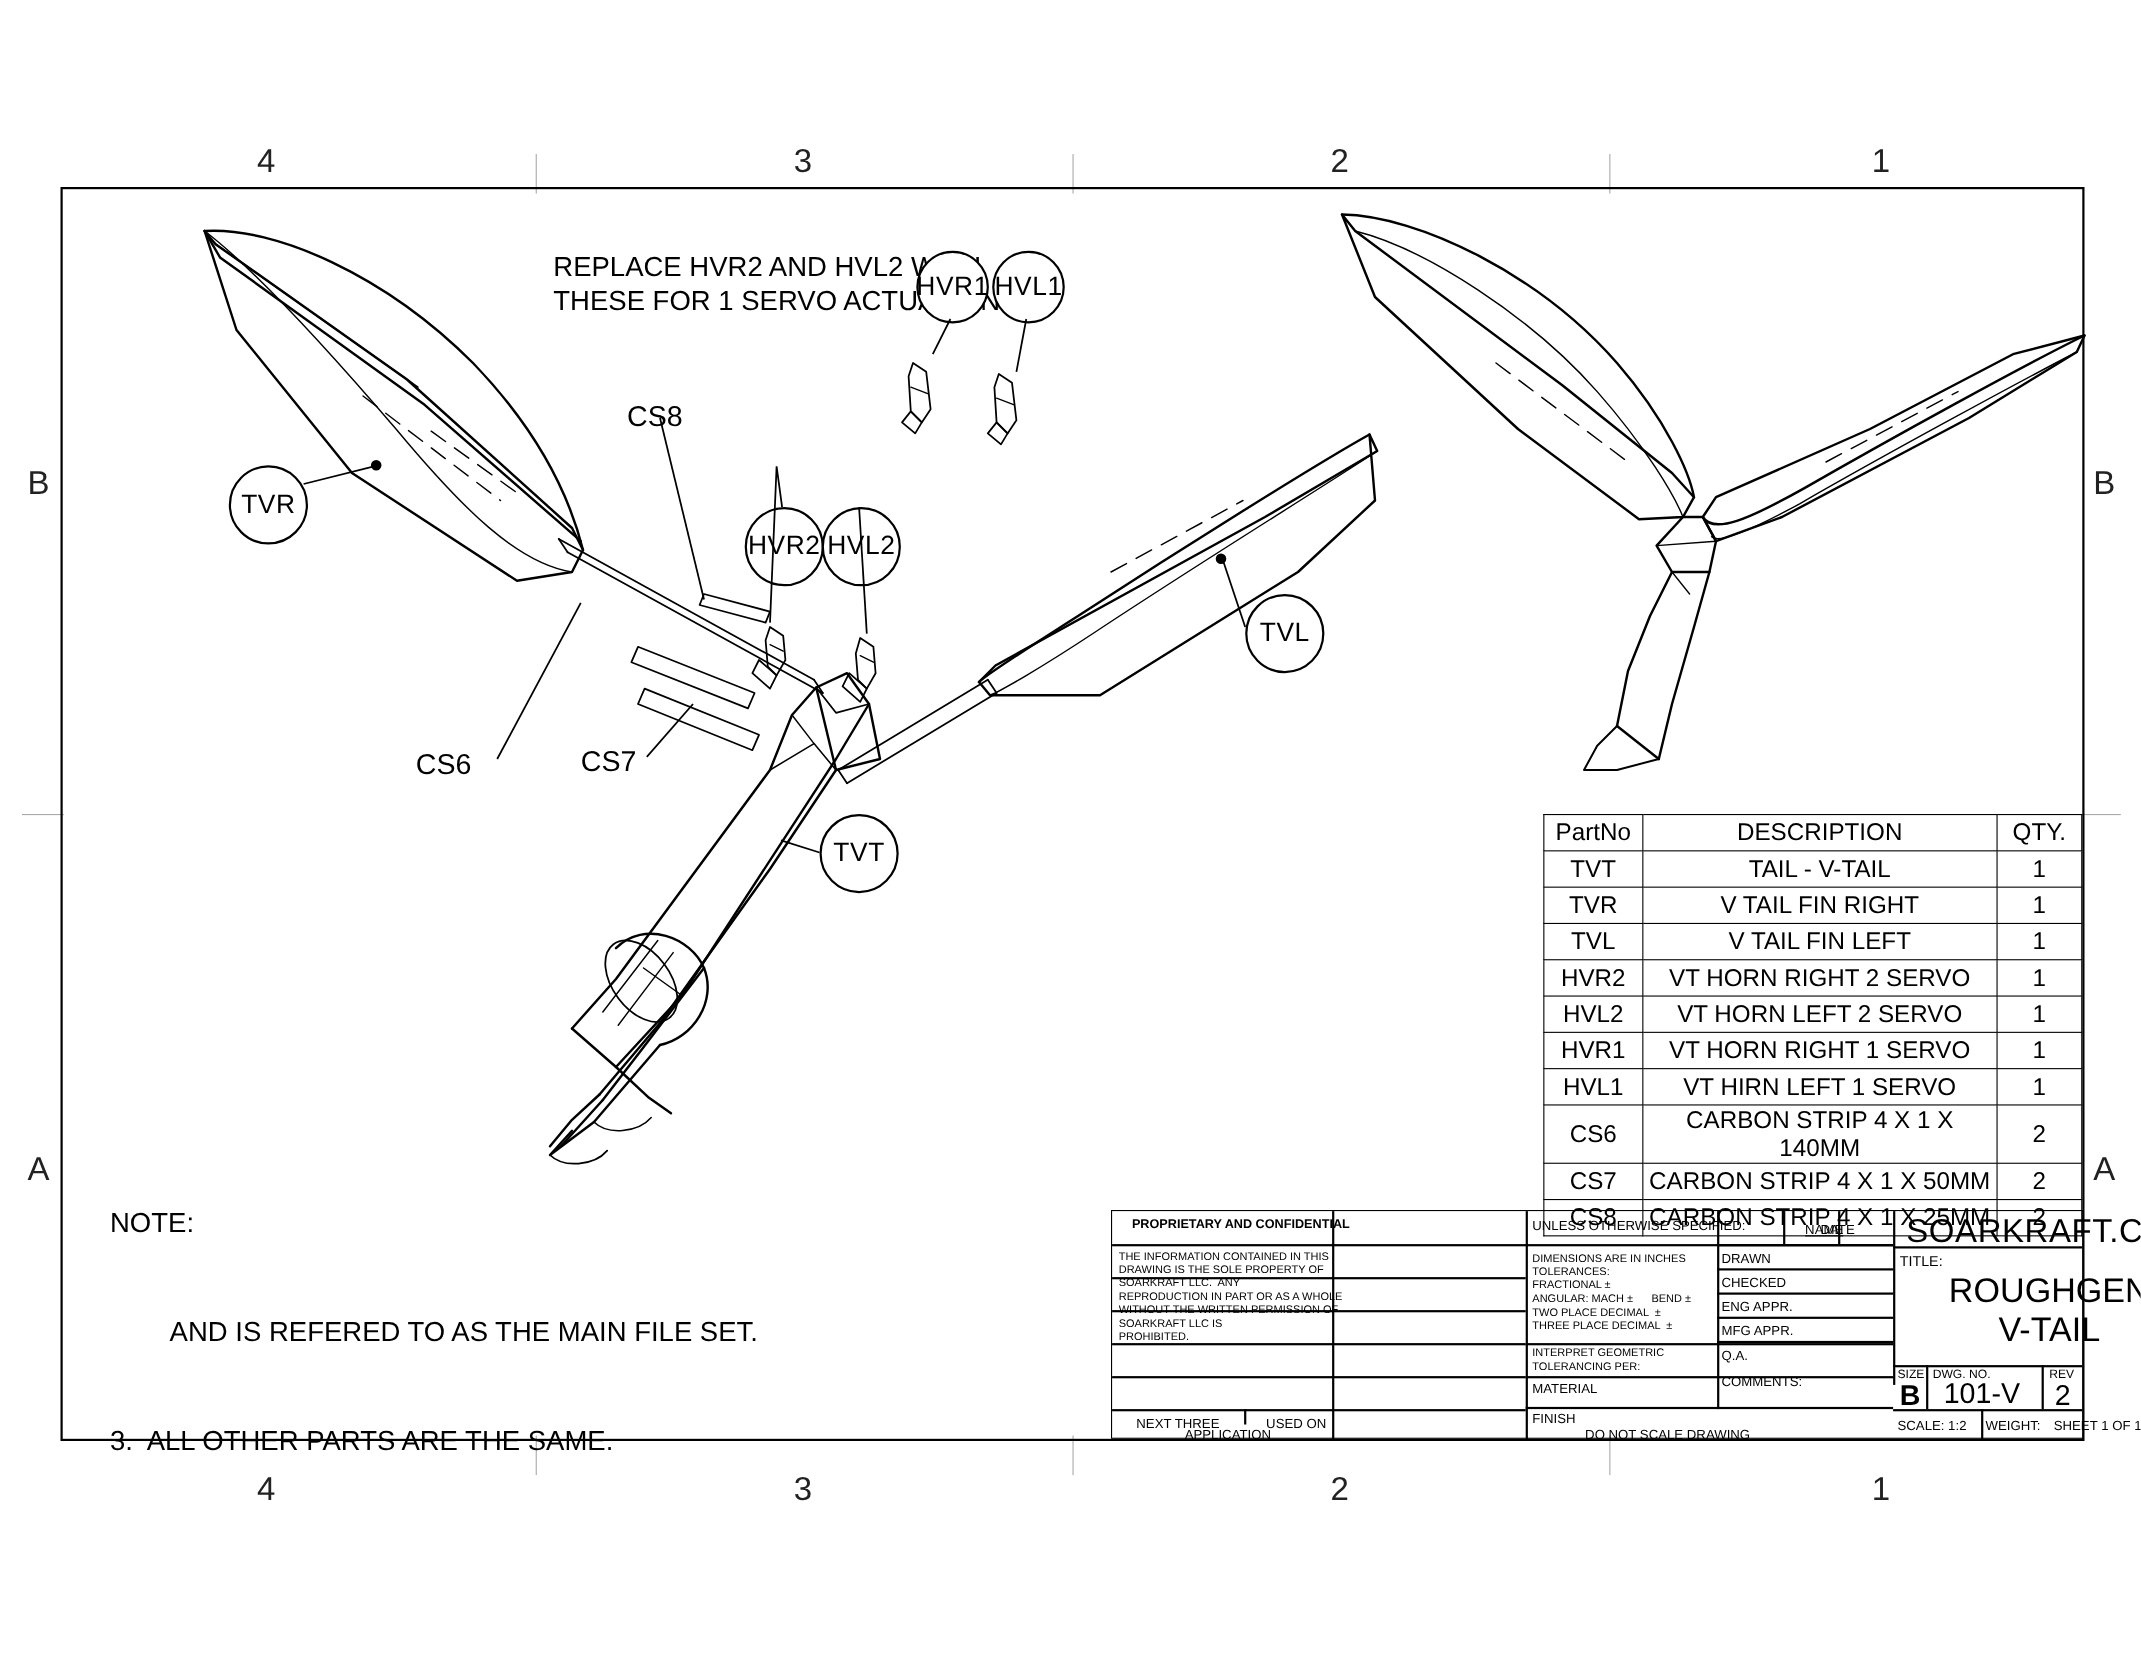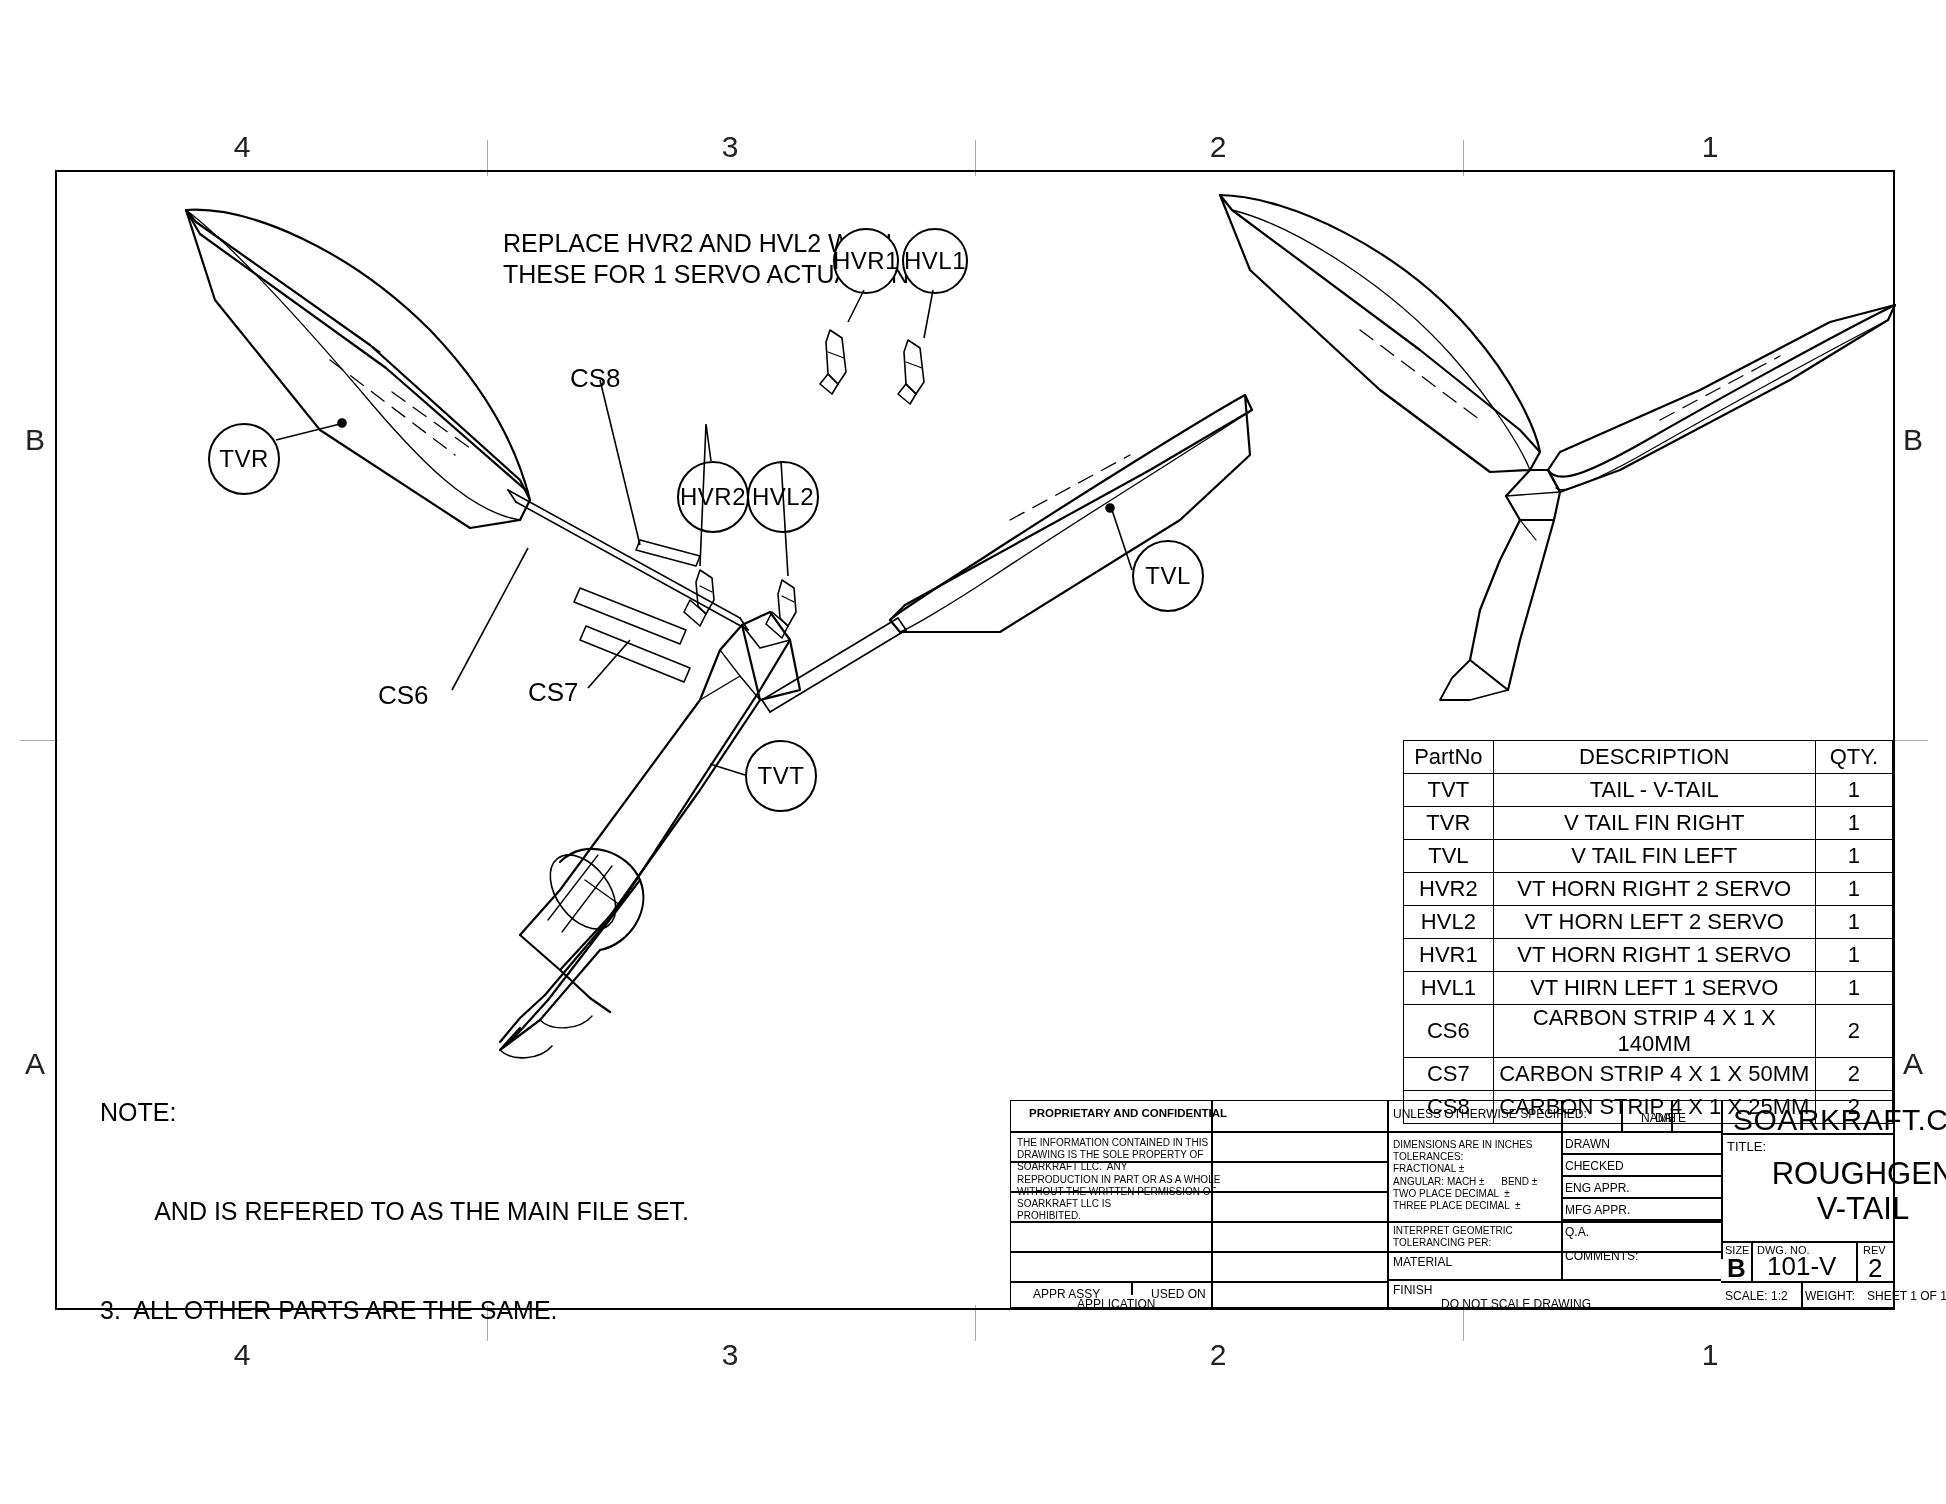--- a/index.html
+++ b/index.html
@@ -398,21 +398,21 @@
 
     <div class="tb-text" id="prop-title" style="left:18px; top:6px;">PROPRIETARY AND CONFIDENTIAL</div>
     <div class="tb-text-s" style="left:6px; top:36px; width:190px;">THE INFORMATION CONTAINED IN THIS
 DRAWING IS THE SOLE PROPERTY OF
 SOARKRAFT LLC.  ANY
 REPRODUCTION IN PART OR AS A WHOLE
 WITHOUT THE WRITTEN PERMISSION OF
 SOARKRAFT LLC IS
 PROHIBITED.</div>
 
-    <div class="tb-text" style="left:22px; top:186px;">APPR ASSY</div>
+    <div class="tb-text" style="left:22px; top:186px;">NEXT THREE</div>
     <div class="tb-text" style="left:140px; top:186px;">USED ON</div>
     <div class="tb-text" style="left:66px; top:196px;">APPLICATION</div>
     <div class="tb-line-v" style="left:120px; top:180px; height:14px;"></div>
 
     <div class="tb-text" style="left:382px; top:6px;">UNLESS OTHERWISE SPECIFIED:</div>
     <div class="tb-text-s" style="left:382px; top:38px; width:170px;">DIMENSIONS ARE IN INCHES
 TOLERANCES:
 FRACTIONAL ±
 ANGULAR: MACH ±      BEND ±
 TWO PLACE DECIMAL  ±

